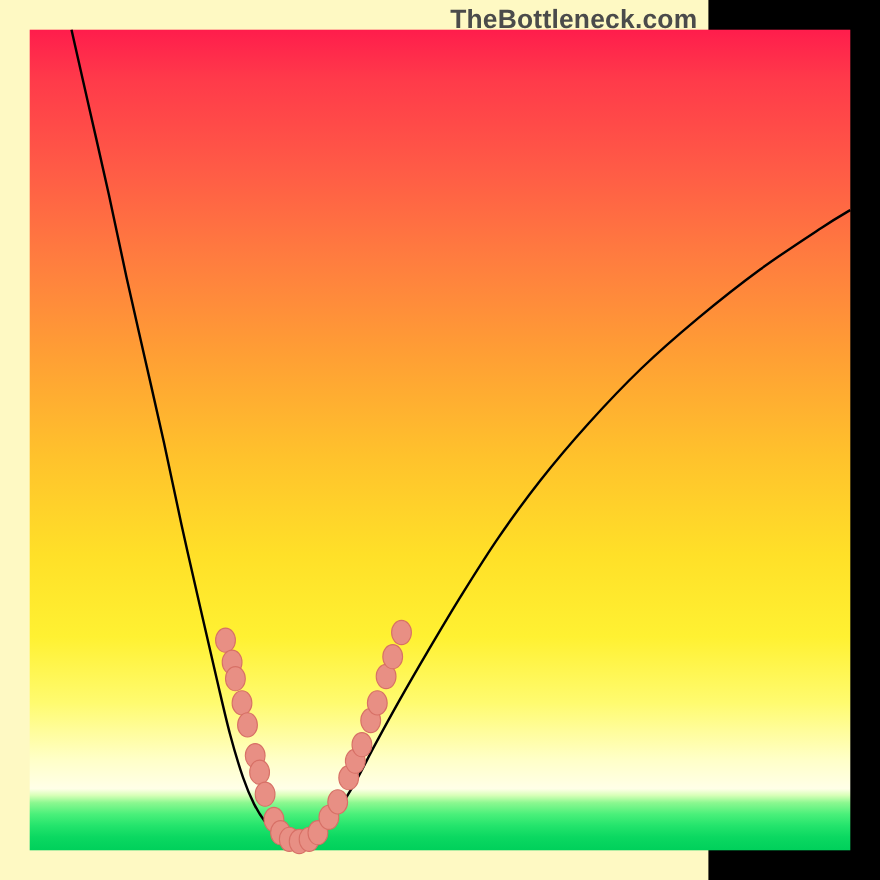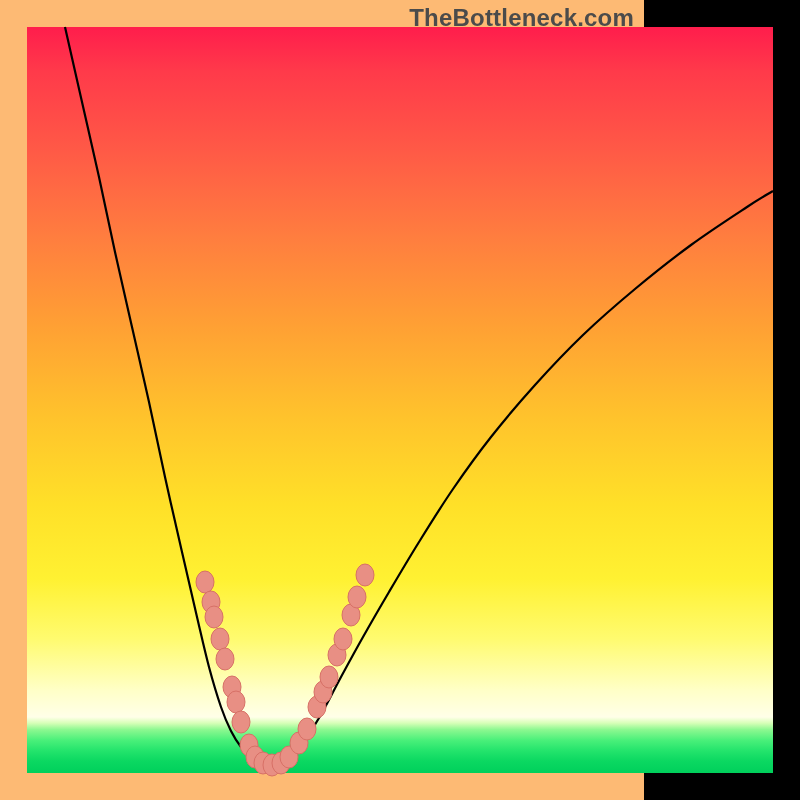--- a/index.html
+++ b/index.html
@@ -1,21 +1,21 @@
 <!DOCTYPE html>
 <html><head>
 <meta charset="utf-8">
 <style>
   * { margin: 0; padding: 0; box-sizing: border-box; }
   html, body { width: 800px; height: 800px; overflow: hidden; background: #000; }
   .frame {
     position: relative;
     width: 644px;
     height: 800px;
-    background: #fdba74;
+    background: #fef9c3;
   }
   .watermark {
     position: absolute;
     top: 4px;
     right: 10px;
     font-family: Arial, Helvetica, sans-serif;
     font-size: 24px;
     font-weight: 600;
     color: #4b4b4b;
     letter-spacing: 0.2px;

